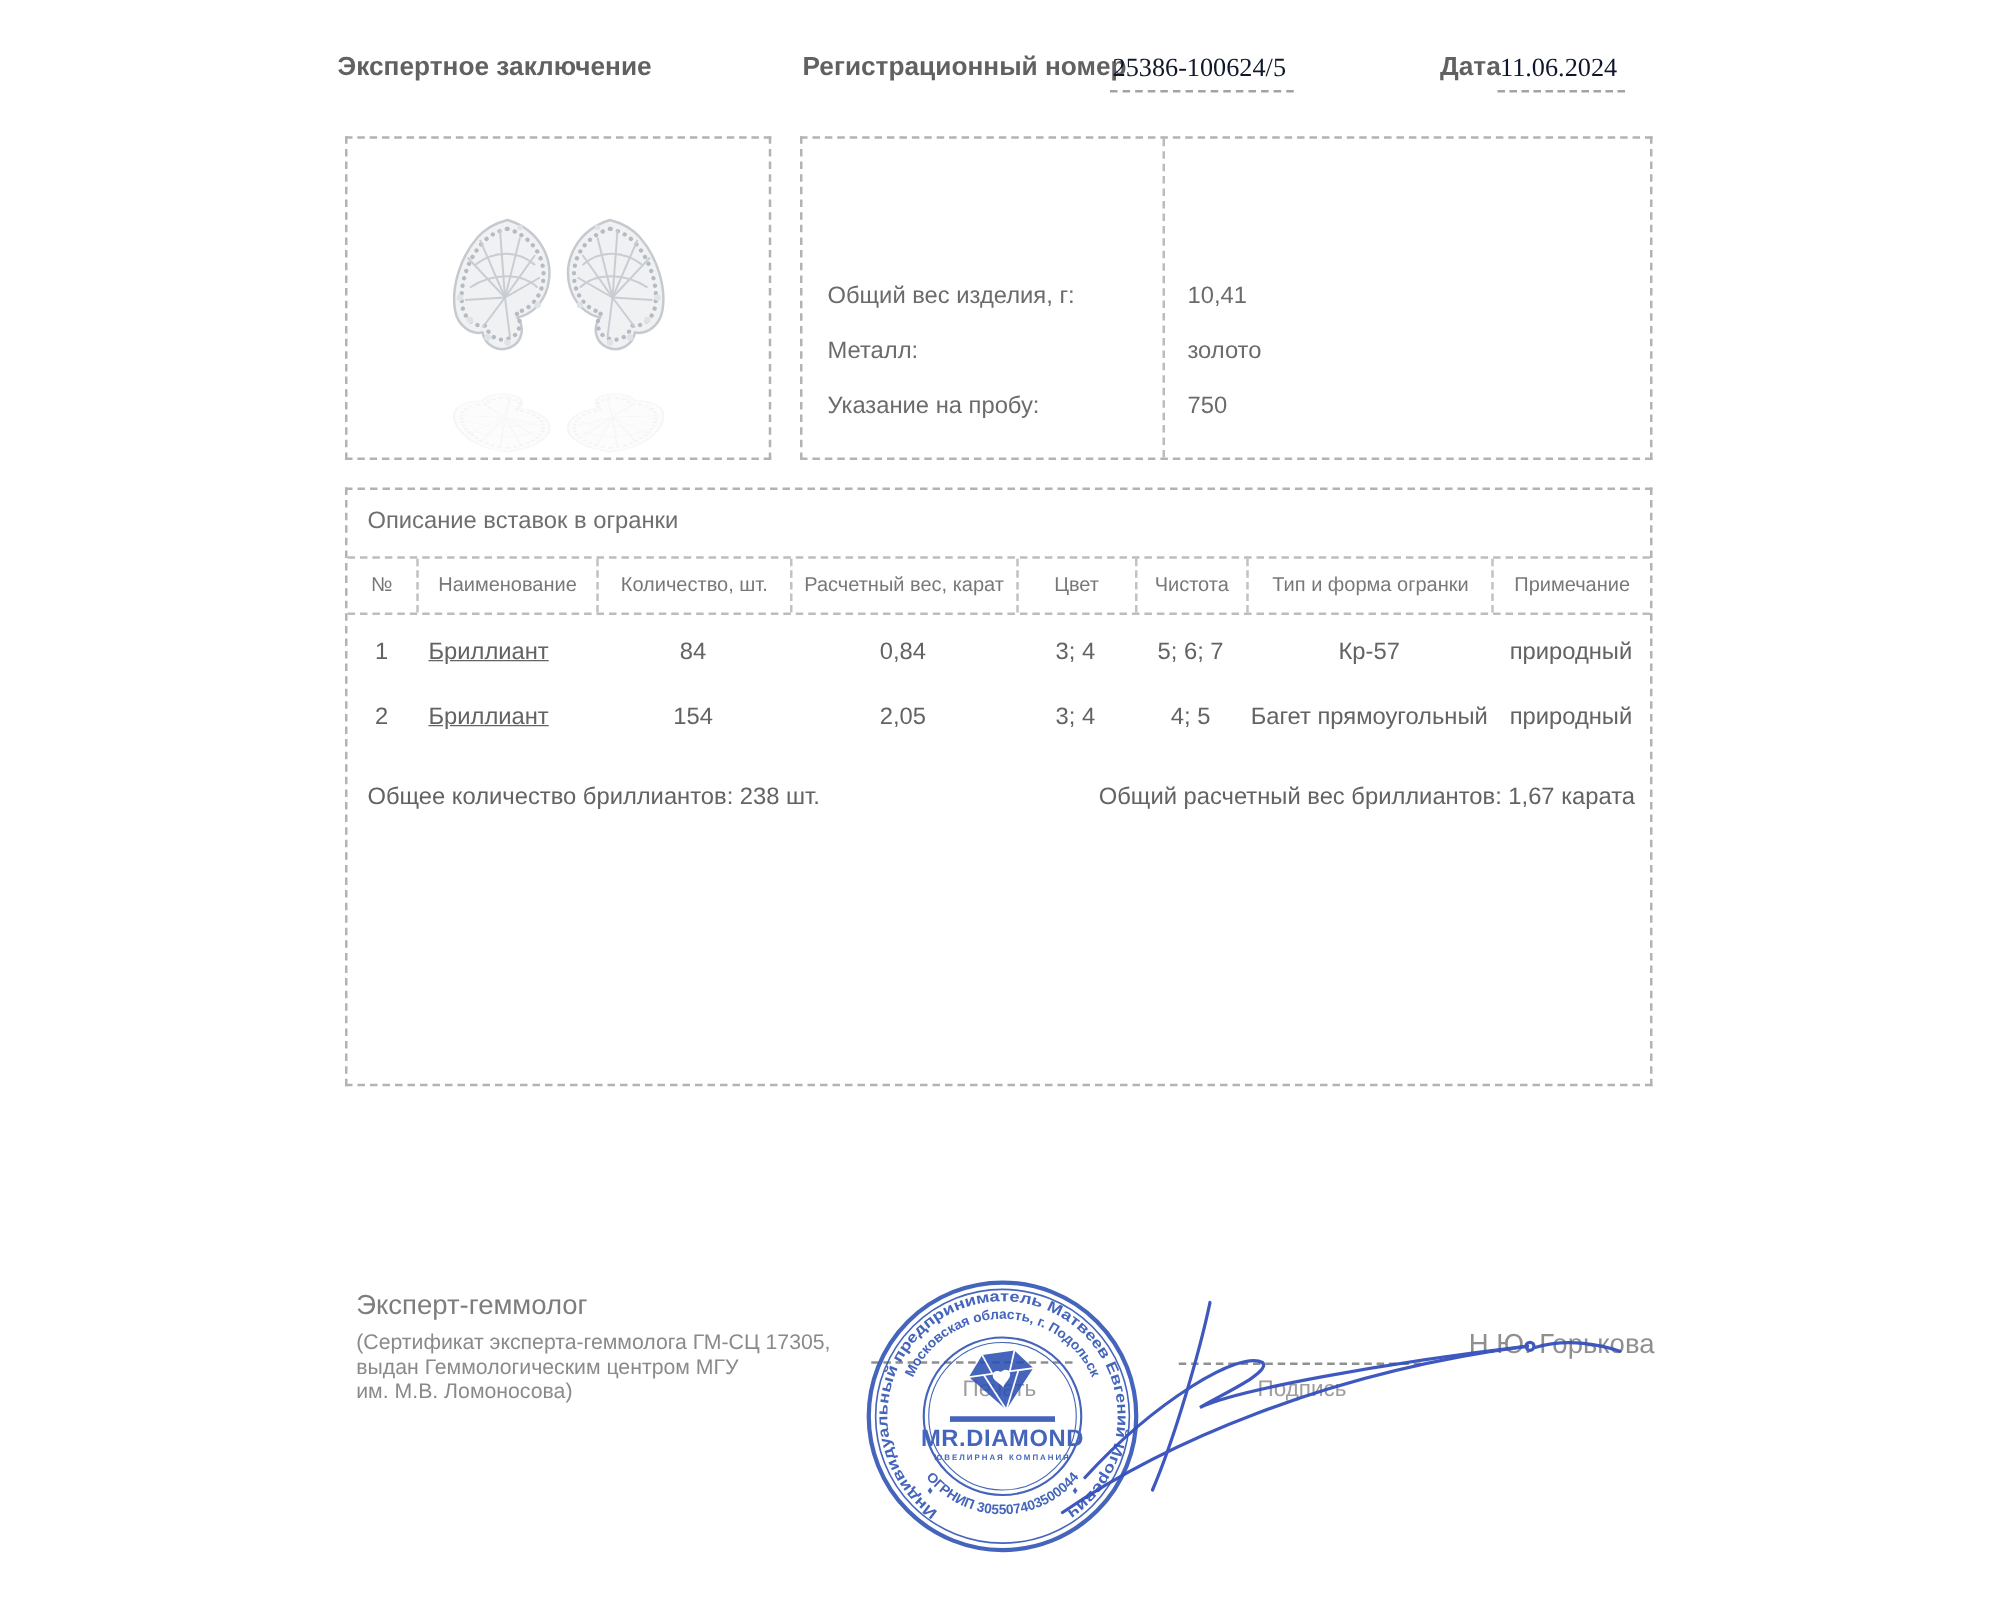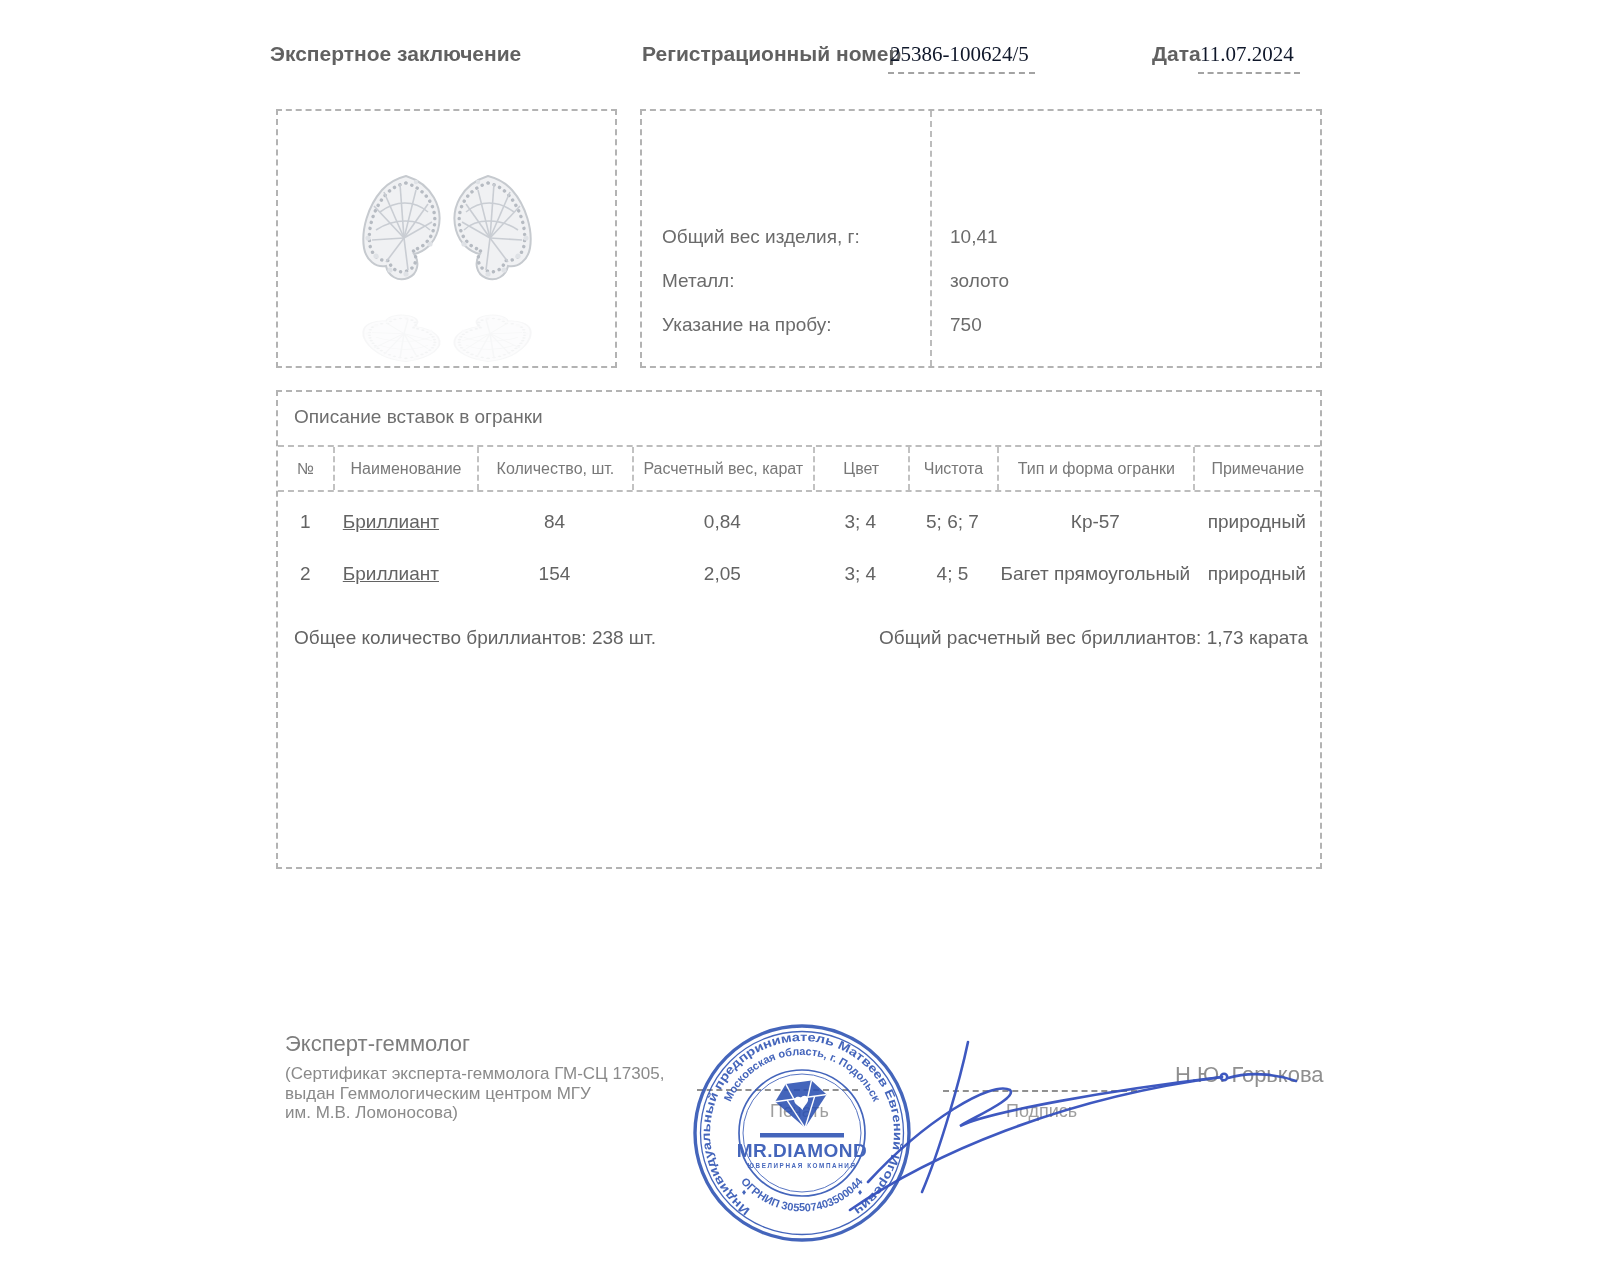--- a/index.html
+++ b/index.html
@@ -49,21 +49,21 @@
 </style>
 </head>
 <body>
 
 <div class="page">
 
   <div class="h-bold" style="left:270px">Экспертное заключение</div>
   <div class="h-bold" style="left:642px">Регистрационный номер</div>
   <div class="h-val" style="left:888px">25386-100624/5</div>
   <div class="h-bold" style="left:1152px">Дата</div>
-  <div class="h-val" style="left:1198px">11.07.2024</div>
+  <div class="h-val" style="left:1198px">11.06.2024</div>
 
   <div class="panel" style="left:276px;top:109px;width:341px;height:259px;">
     <svg width="337" height="255" viewBox="0 0 337 255">
       <defs>
         <g id="ear">
           <path d="M0,-50 C26,-42 38,-18 32,4 C28,18 18,26 8,28 C14,36 12,48 2,52 C-8,56 -18,50 -20,40 C-30,42 -40,34 -42,22 C-45,4 -38,-20 -24,-36 C-16,-45 -8,-48 0,-50 Z" fill="#f0f1f3" stroke="#c6cacf" stroke-width="2"></path>
           <g transform="scale(0.86)">
             <path d="M0,-50 C26,-42 38,-18 32,4 C28,18 18,26 8,28 C14,36 12,48 2,52 C-8,56 -18,50 -20,40 C-30,42 -40,34 -42,22 C-45,4 -38,-20 -24,-36 C-16,-45 -8,-48 0,-50 Z" fill="none" stroke="#b6bbc2" stroke-width="4" stroke-dasharray="0.1 7" stroke-linecap="round"></path>
           </g>
           <g stroke="#c9cdd3" stroke-width="1.6" fill="none">
@@ -145,21 +145,21 @@
       <div class="c w2">154</div>
       <div class="c w3">2,05</div>
       <div class="c w4">3; 4</div>
       <div class="c w5">4; 5</div>
       <div class="c w6">Багет прямоугольный</div>
       <div class="c w7">природный</div>
     </div>
 
     <div class="totals">
       <span>Общее количество бриллиантов: 238 шт.</span>
-      <span>Общий расчетный вес бриллиантов: 1,73 карата</span>
+      <span>Общий расчетный вес бриллиантов: 1,67 карата</span>
     </div>
   </div>
 
 
   <div class="exp">
     <div class="role">Эксперт-геммолог</div>
     <div class="cert">
       <span>(Сертификат эксперта-геммолога ГМ-СЦ 17305,</span>
       <span>выдан Геммологическим центром МГУ</span>
       <span>им. М.В. Ломоносова)</span>

